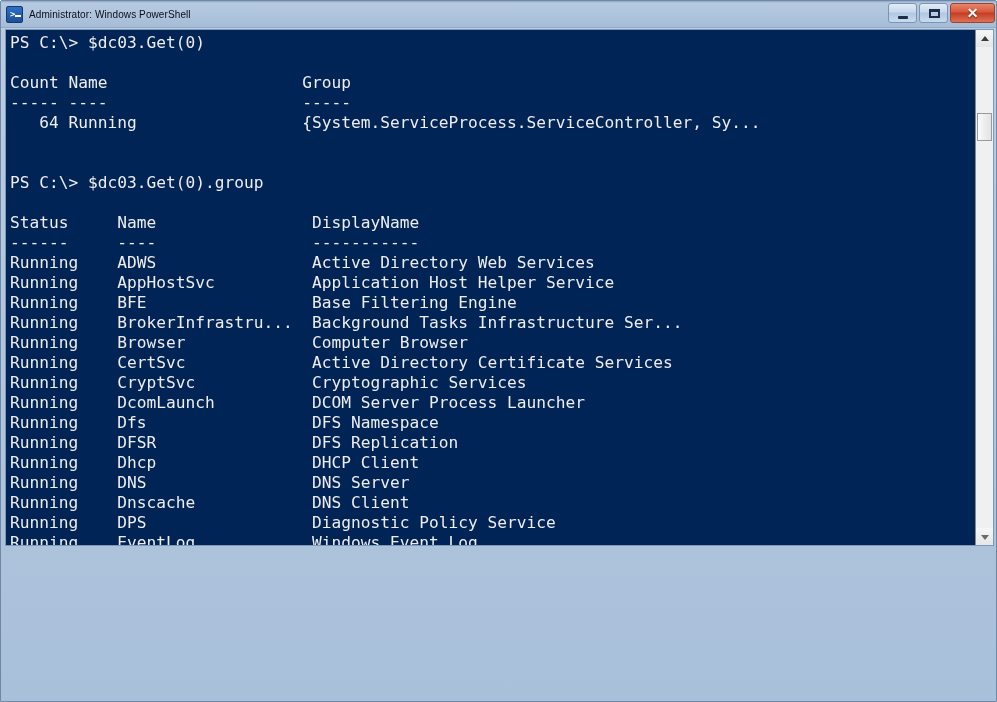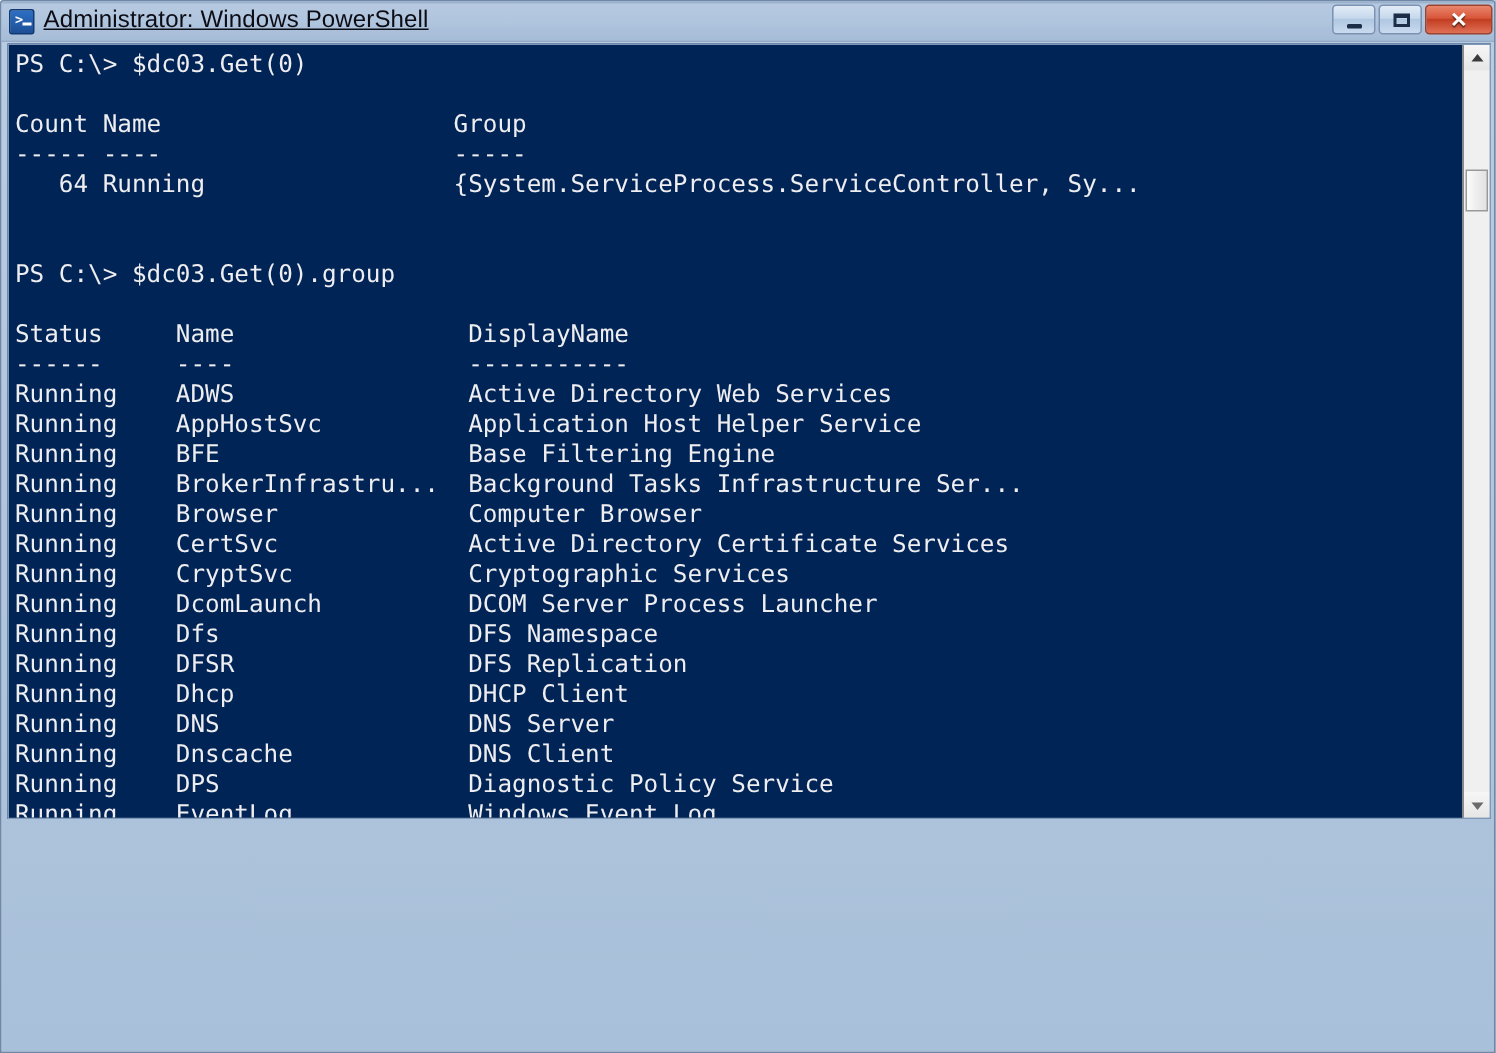--- a/index.html
+++ b/index.html
@@ -62,26 +62,25 @@
     font-weight: bold;
   }
   #app-icon .ps-underscore {
     position: absolute;
     left: 8px; top: 8px;
     width: 6px;
     height: 2px;
     background: #ffffff;
   }
   #title-text {
-    font-size: 16px;
+    font-size: 10px;
     color: #0c0c15;
     font-family: "Liberation Sans", sans-serif;
     white-space: nowrap;
     letter-spacing: 0.1px;
-    text-decoration: underline;
   }
 
   
   #win-buttons {
     position: absolute;
     right: 3px;
     top: 2px;
     display: flex;
     gap: 2px;
   }

